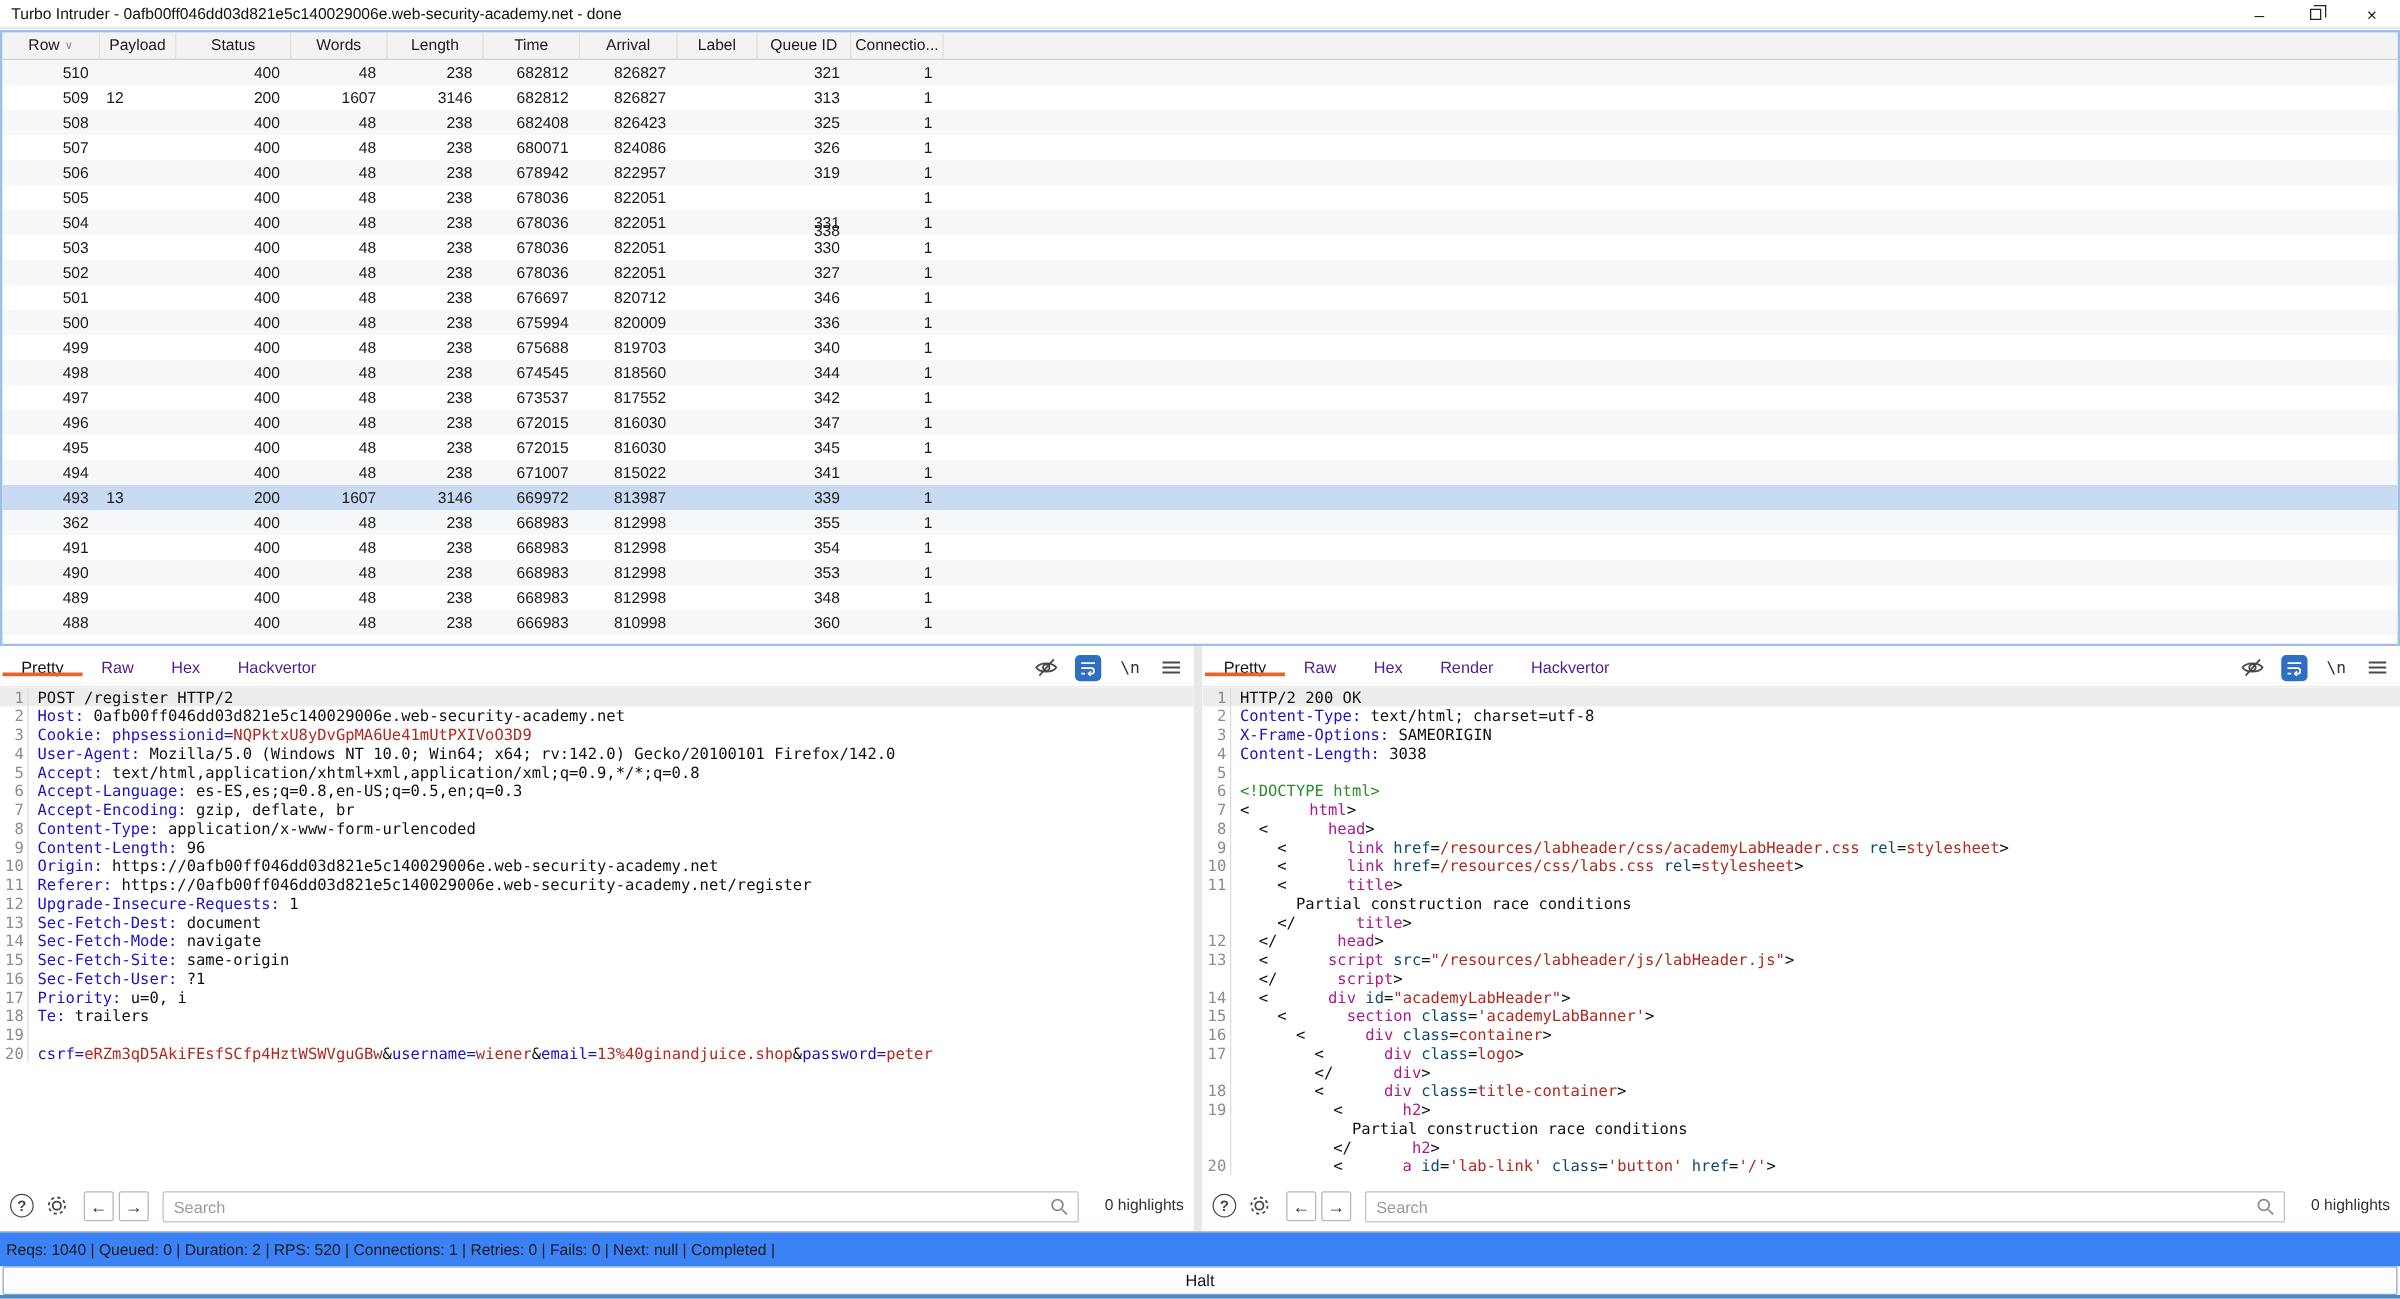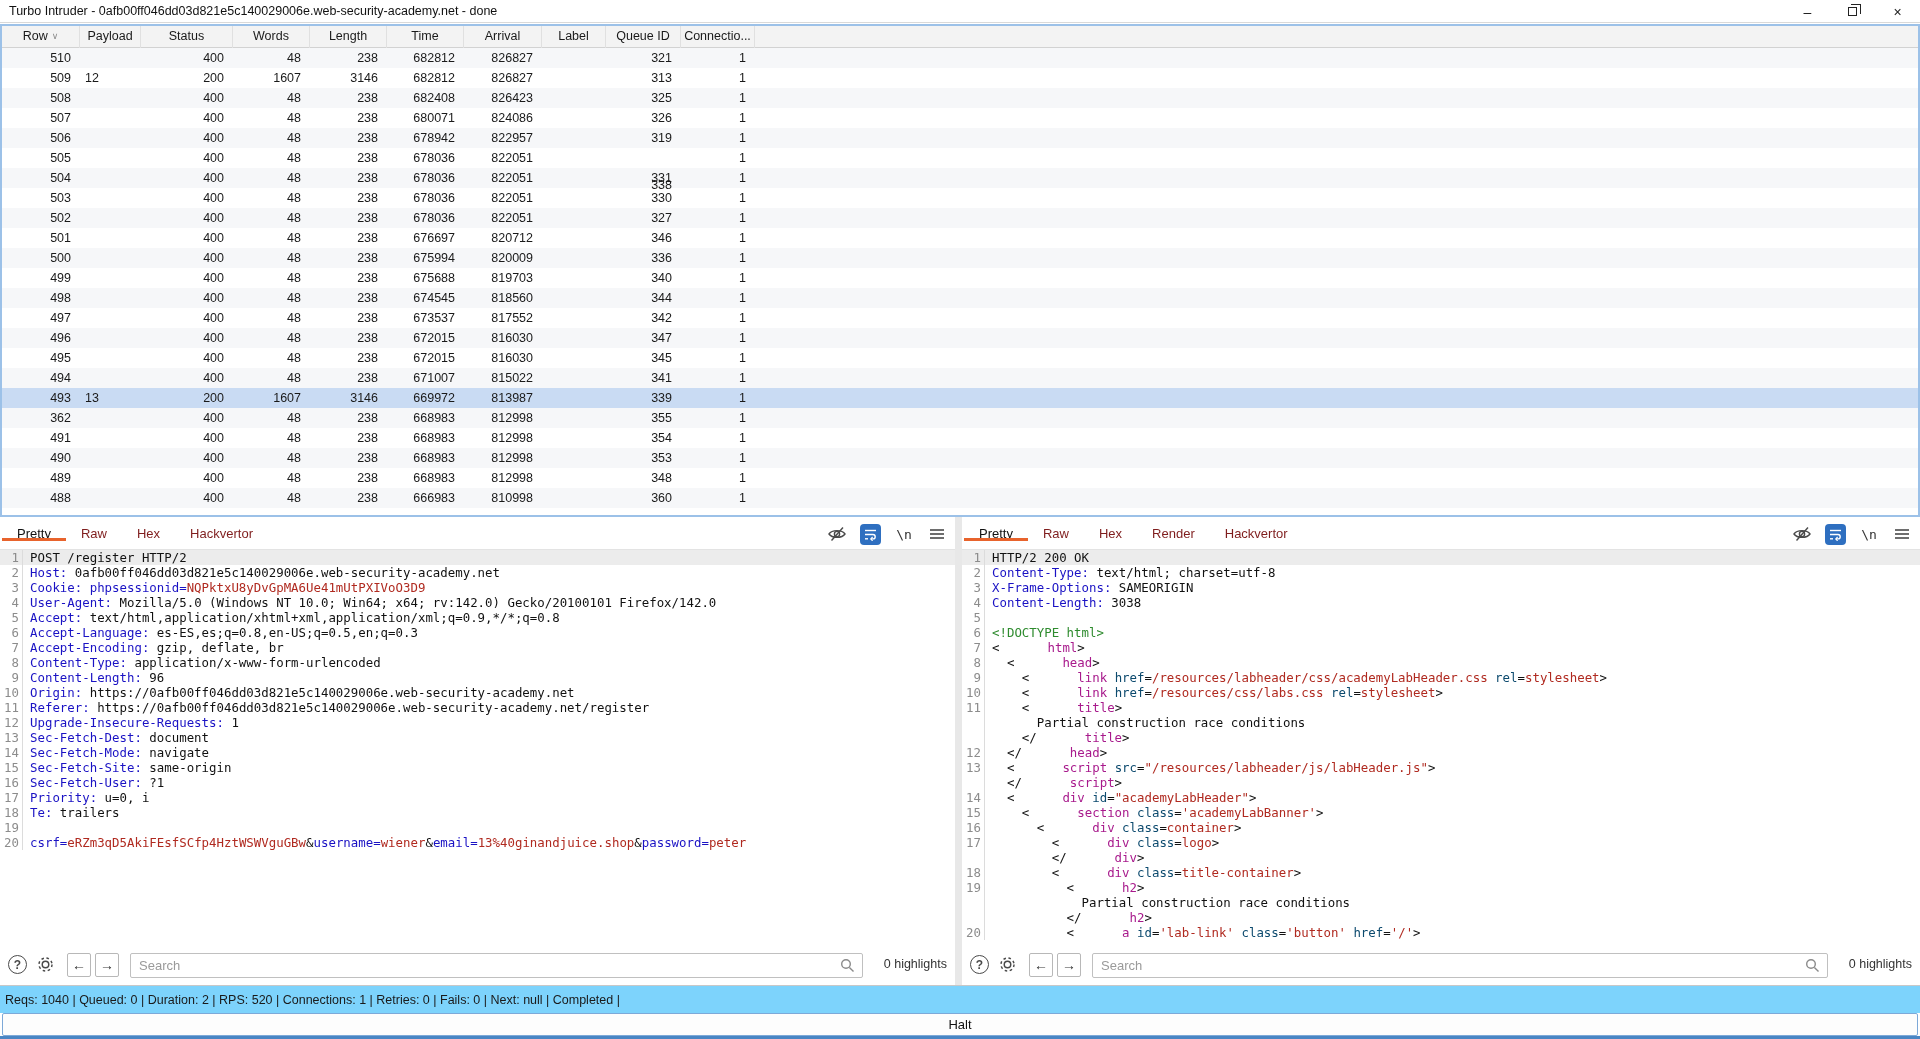--- a/index.html
+++ b/index.html
@@ -33,21 +33,21 @@
   .tcell.l { text-align:left; padding-left:5px; }
 
   
   .bottom-divider { position:absolute; left:955px; top:517px; width:7px; height:468px; background:#e8e8e8; }
   .panel { position:absolute; top:517px; height:468px; background:#fff; }
   #panel-req { left:0; width:955px; }
   #panel-res { left:962px; width:958px; }
 
   .tabbar { position:absolute; left:0; top:0; width:100%; height:33px; background:#fff;
             border-bottom:1px solid #e3e3e3; display:flex; align-items:center; padding-left:2px; }
-  .tab { padding:0 15px; font-size:13px; color:#7f1d1d; display:flex; align-items:center;
+  .tab { padding:0 15px; font-size:13px; color:#4c1d95; display:flex; align-items:center;
          position:relative; cursor:default; }
   .tab.active { color:#111; }
   .tab.active:after { content:""; position:absolute; left:0; right:0; bottom:0; height:3px; background:#e8632c; }
 
   .paneltools { position:absolute; top:6px; right:8px; height:22px; display:flex; align-items:center; gap:13px; }
   .ptool { width:20px; height:20px; display:flex; align-items:center; justify-content:center; cursor:default; }
   .wrapbtn { width:21px; height:21px; background:#2e6fc0; border-radius:4px; display:flex;
              align-items:center; justify-content:center; }
   .nl { font-family:"DejaVu Sans Mono", monospace; font-size:13px; color:#333; }
 
@@ -70,21 +70,21 @@
             border-radius:2px; font-size:14px; color:#333; display:flex; align-items:center; justify-content:center; }
   .navbtn.back { left:67px; } .navbtn.fwd { left:95px; }
   .searchinput { position:absolute; left:130px; right:92px; top:8px; height:25px; border:1px solid #c0c0c0;
                  border-radius:2px; font-size:13px; color:#333; padding:0 28px 0 8px;
                  font-family:"Liberation Sans", sans-serif; outline:none; }
   .searchinput::placeholder { color:#9a9a9a; }
   .maggy { position:absolute; right:100px; top:13px; }
   .hl { position:absolute; right:8px; top:12px; font-size:12.5px; color:#333; }
 
   
-  .statusbar { position:absolute; left:0; top:985px; width:1920px; height:28px; background:#7dd3fc;
+  .statusbar { position:absolute; left:0; top:985px; width:1920px; height:28px; background:#3b82f6;
                border-top:1px solid #c8c8c8; display:flex; align-items:center; }
   .statusbar span { font-size:12.5px; color:#1a1a1a; padding-left:5px; }
   .halt { position:absolute; left:2px; top:1013px; width:1916px; height:23px; background:#fdfdfd;
           border:1px solid #7da9d8; border-radius:2px; font-size:13px; color:#111;
           font-family:"Liberation Sans", sans-serif; }
   .bottomstrip { position:absolute; left:0; top:1036px; width:1920px; height:3px; background:#4a86c4; }
 </style>
 </head>
 <body>
 

